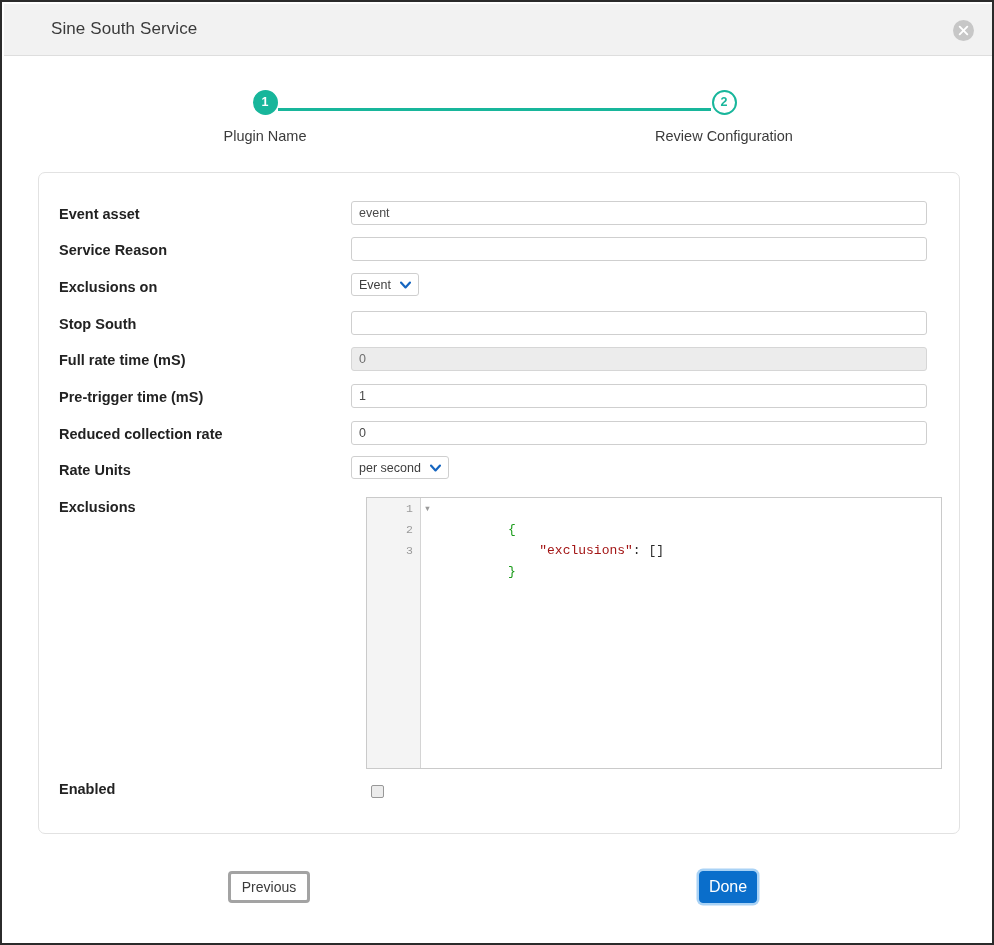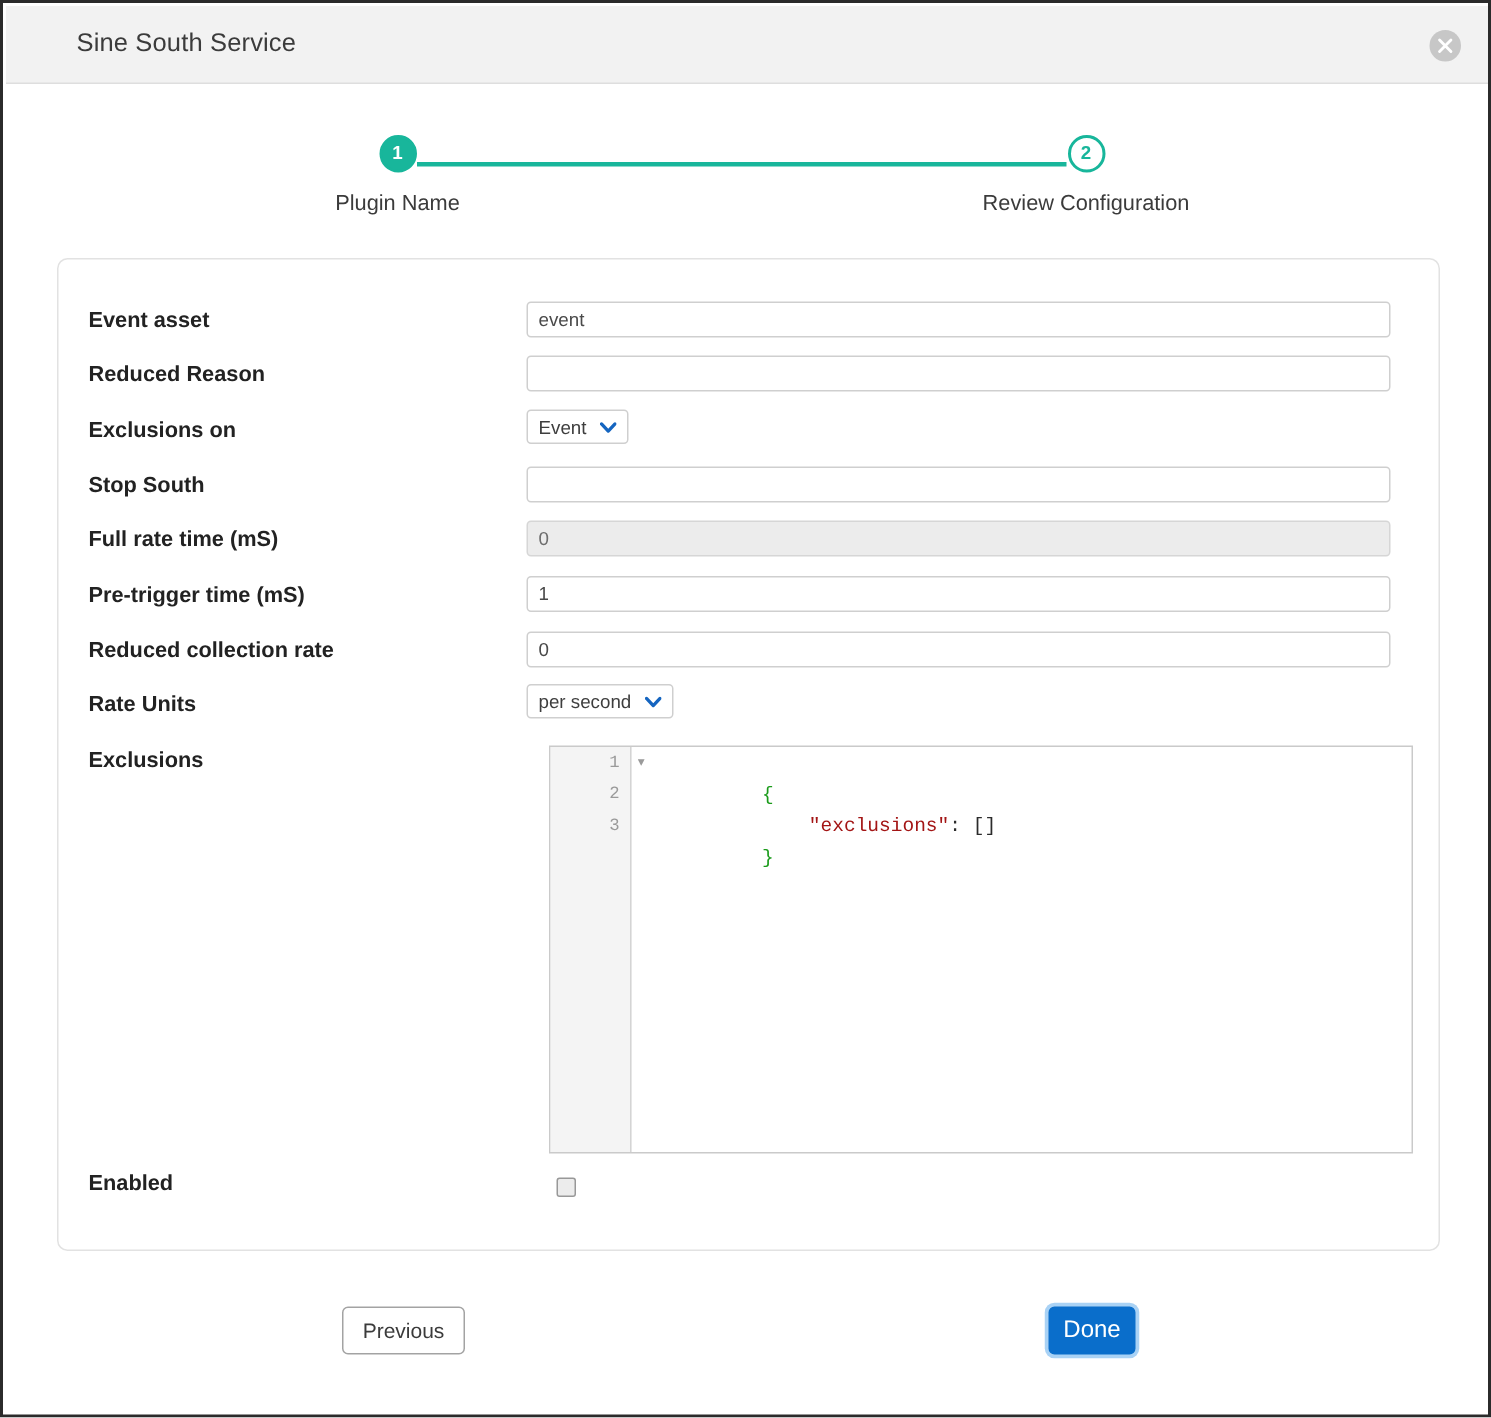--- a/index.html
+++ b/index.html
@@ -233,21 +233,21 @@
   }
 
   
   .btn-previous {
     position: absolute;
     left: 226px;
     top: 869px;
     width: 82px;
     height: 32px;
     background: #ffffff;
-    border: 1px solid #a3a3a3;
+    border: 3px solid #a3a3a3;
     border-radius: 4px;
     font-family: "Liberation Sans", sans-serif;
     font-size: 14px;
     color: #3b3b3b;
     cursor: pointer;
   }
   .btn-done {
     position: absolute;
     left: 697px;
     top: 869px;
@@ -294,21 +294,21 @@
   <div class="panel">
 
     <div class="form-row" style="top:33px;">
       <div class="form-label">Event asset</div>
       <div class="field" style="top:-5px;">
         <input class="text-input" type="text" value="event" style="">
       </div>
     </div>
 
     <div class="form-row" style="top:69px;">
-      <div class="form-label">Reduced Reason</div>
+      <div class="form-label">Service Reason</div>
       <div class="field" style="top:-5px;">
         <input class="text-input" type="text" value="" style="">
       </div>
     </div>
 
     <div class="form-row" style="top:106px;">
       <div class="form-label">Exclusions on</div>
       <div class="field" style="top:-6px;">
         <div class="select-box">
           <span>Event</span>

